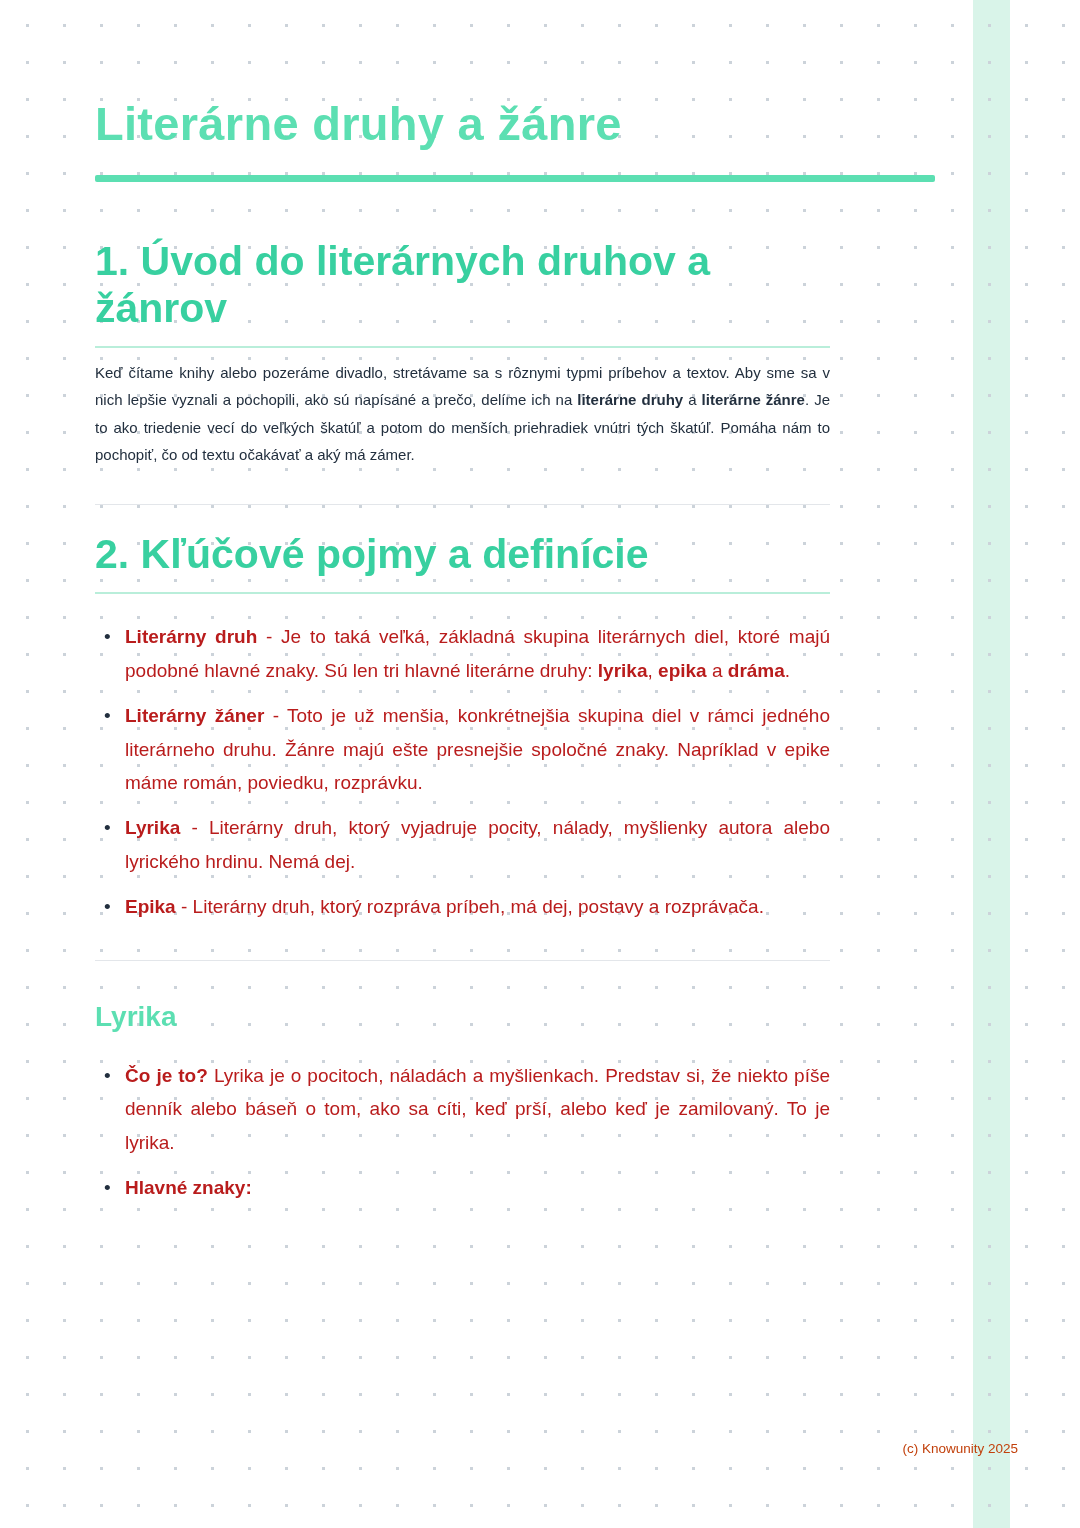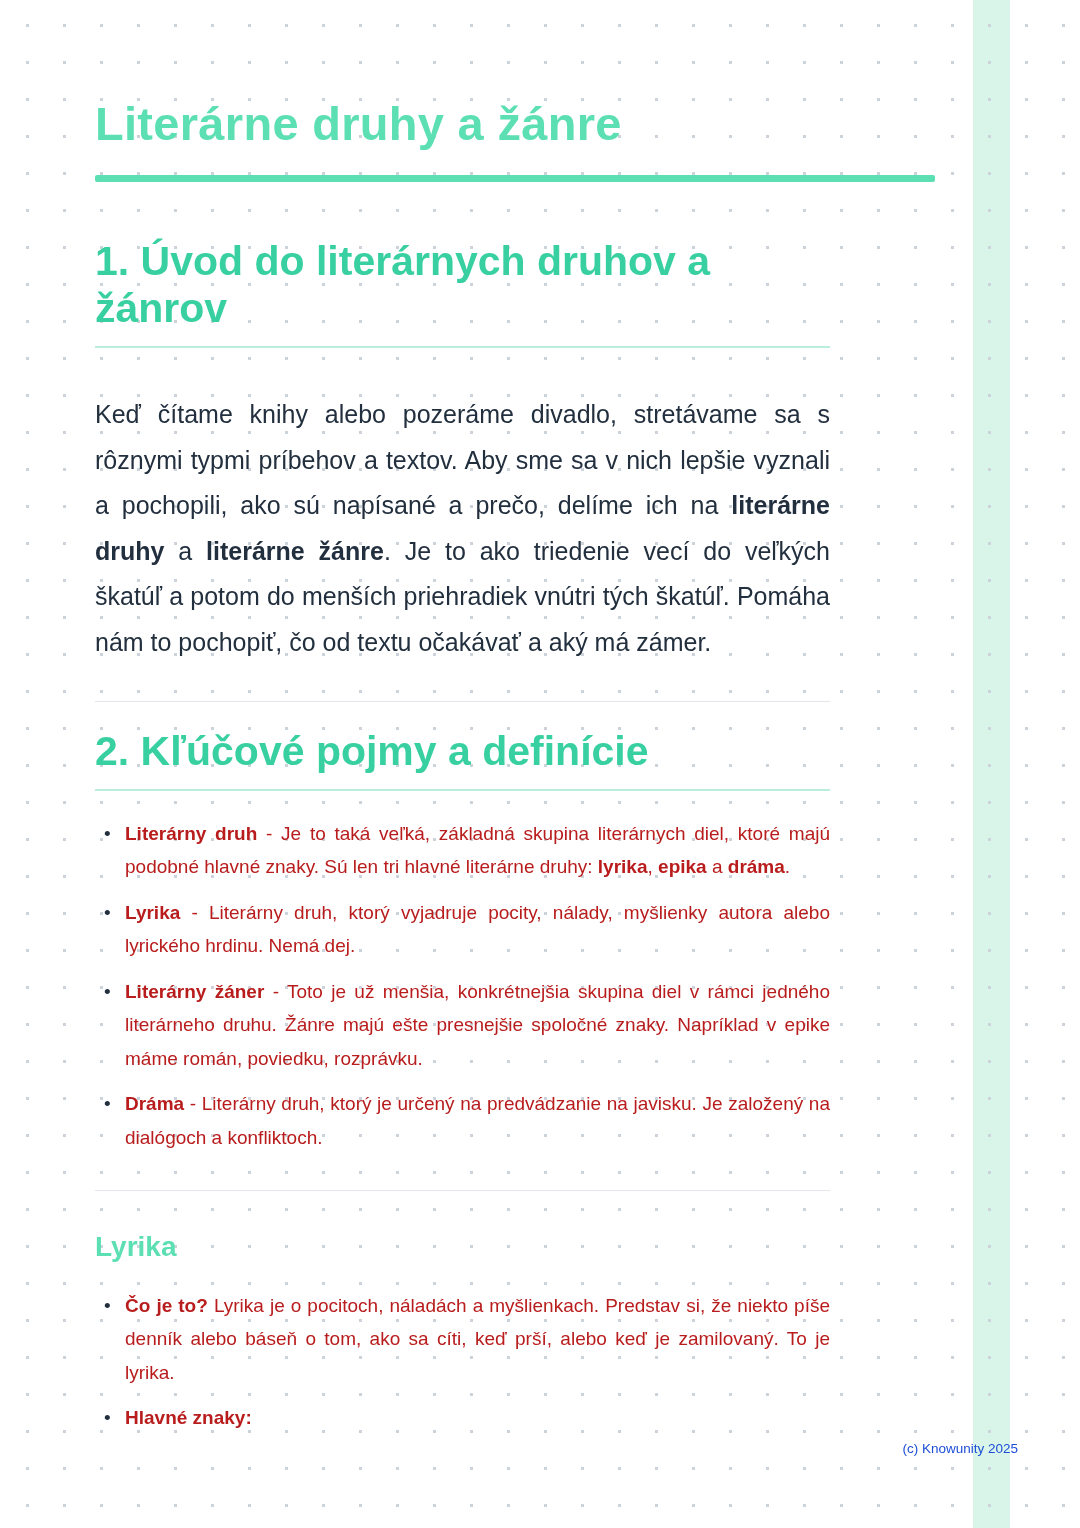--- a/index.html
+++ b/index.html
@@ -57,22 +57,22 @@
     border-bottom: 2px solid #b9eeda;
   }
   h3 {
     font-size: 28px;
     font-weight: 700;
     color: #5cdfb2;
     margin-top: 40px;
   }
   .body-par {
     width: 735px;
-    margin-top: 44px;
-    font-size: 25px;
+    margin-top: 11px;
+    font-size: 15px;
     line-height: 1.82;
     text-align: justify;
     color: #222f3e;
   }
   ul.bullets {
     width: 735px;
     margin-top: 26px;
     list-style: none;
     font-size: 19px;
     line-height: 1.76;
@@ -97,21 +97,21 @@
     height: 1px;
     background: #e3e6ea;
     margin-top: 36px;
   }
   .copyright {
     position: absolute;
     right: 62px;
     bottom: 72px;
     z-index: 3;
     font-size: 13.5px;
-    color: #1d4ed8;
+    color: #c2410c;
   }
 </style>
 </head>
 <body>
 
 <div class="page">
   <div class="stripe"></div>
   <div class="dots"></div>
 
   <div class="content">
@@ -122,23 +122,23 @@
       <h2>1. Úvod do literárnych druhov a žánrov</h2>
       <p class="body-par"><span>Keď čítame knihy alebo pozeráme divadlo, stretávame sa s rôznymi typmi príbehov a textov. Aby sme sa v nich lepšie vyznali a pochopili, ako sú napísané a prečo, delíme ich na </span><strong>literárne druhy</strong><span> a </span><strong>literárne žánre</strong><span>. Je to ako triedenie vecí do veľkých škatúľ a potom do menších priehradiek vnútri tých škatúľ. Pomáha nám to pochopiť, čo od textu očakávať a aký má zámer.</span></p>
     </section>
 
     <div class="divider"></div>
 
     <section class="sec">
       <h2>2. Kľúčové pojmy a definície</h2>
       <ul class="bullets">
           <li><strong>Literárny druh</strong><span> - Je to taká veľká, základná skupina literárnych diel, ktoré majú podobné hlavné znaky. Sú len tri hlavné literárne druhy: </span><strong>lyrika</strong><span>, </span><strong>epika</strong><span> a </span><strong>dráma</strong><span>.</span></li>
+          <li><strong>Literárny žáner</strong><span> - Toto je už menšia, konkrétnejšia skupina diel v rámci jedného literárneho druhu. Žánre majú ešte presnejšie spoločné znaky. Napríklad v epike máme román, poviedku, rozprávku.</span></li>
           <li><strong>Lyrika</strong><span> - Literárny druh, ktorý vyjadruje pocity, nálady, myšlienky autora alebo lyrického hrdinu. Nemá dej.</span></li>
-          <li><strong>Literárny žáner</strong><span> - Toto je už menšia, konkrétnejšia skupina diel v rámci jedného literárneho druhu. Žánre majú ešte presnejšie spoločné znaky. Napríklad v epike máme román, poviedku, rozprávku.</span></li>
-          <li><strong>Dráma</strong><span> - Literárny druh, ktorý je určený na predvádzanie na javisku. Je založený na dialógoch a konfliktoch.</span></li>
+          <li><strong>Epika</strong><span> - Literárny druh, ktorý rozpráva príbeh, má dej, postavy a rozprávača.</span></li>
         </ul>
     </section>
 
     <div class="divider"></div>
 
     <section class="sec">
       <h3>Lyrika</h3>
       <ul class="bullets">
           <li><strong>Čo je to?</strong><span> Lyrika je o pocitoch, náladách a myšlienkach. Predstav si, že niekto píše denník alebo báseň o tom, ako sa cíti, keď prší, alebo keď je zamilovaný. To je lyrika.</span></li>
           <li><strong>Hlavné znaky:</strong></li>

